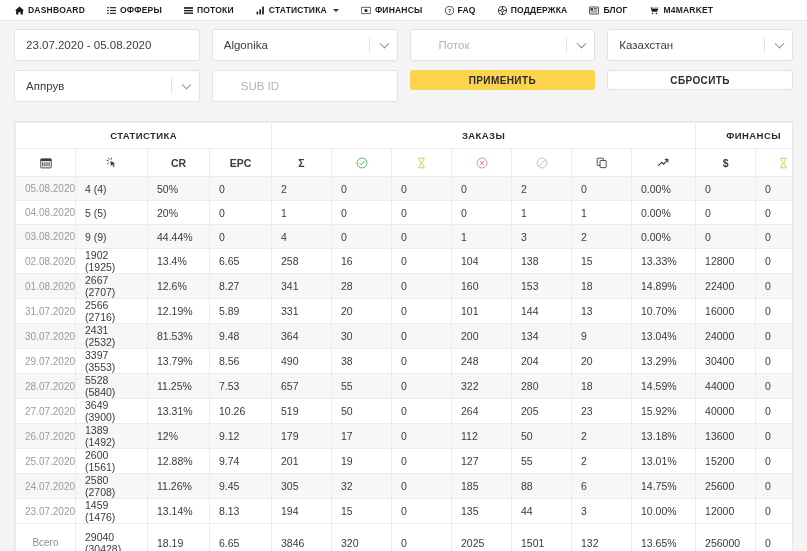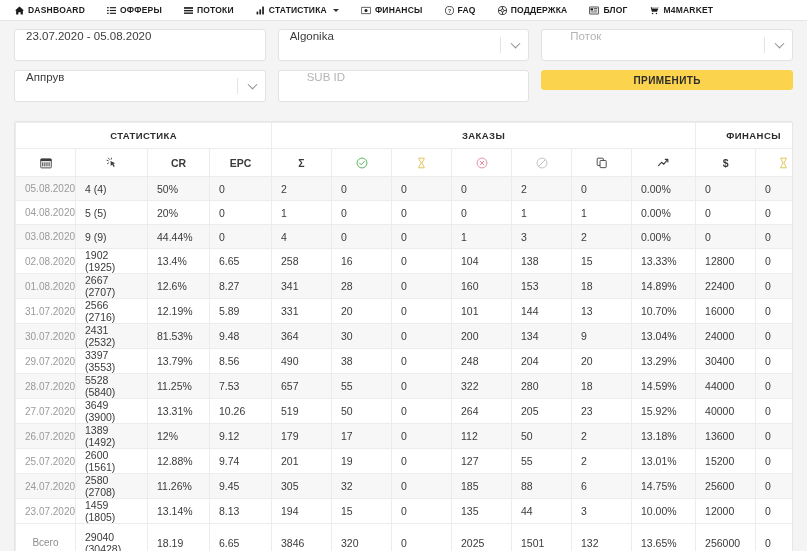--- a/index.html
+++ b/index.html
@@ -51,21 +51,21 @@
     background: #f4f4f4;
   }
   .frow { display: flex; gap: 12px; margin-bottom: 9px; }
   .fcell { flex: 1 1 0; position: relative; }
   .ctrl {
     height: 32px;
     background: #fff;
     border: 1px solid #e2e2e2;
     border-radius: 3px;
     display: flex;
-    align-items: flex-start;
+    align-items: center;
     padding: 0 11px;
     font-size: 11.5px;
     color: #3c3c3c;
     width: 100%;
     position: relative;
     cursor: pointer;
   }
   .ctrl.placeholder { color: #b4b4b4; padding-left: 28px; }
   .ctrl .sep {
     position: absolute;
@@ -271,36 +271,46 @@
         <span class="chev"></span>
       </div>
     </div>
     <div class="fcell">
       <div class="ctrl placeholder">
         <span>Поток</span>
         <span class="sep"></span>
         <span class="chev"></span>
       </div>
     </div>
+    <div class="fcell">
+      <div class="ctrl">
+        <span>Казахстан</span>
+        <span class="sep"></span>
+        <span class="chev"></span>
+      </div>
+    </div>
   </div>
   <div class="frow">
     <div class="fcell">
       <div class="ctrl">
         <span>Аппрув</span>
         <span class="sep"></span>
         <span class="chev"></span>
       </div>
     </div>
     <div class="fcell">
       <div class="ctrl placeholder">
         <span>SUB ID</span>
       </div>
     </div>
     <div class="fcell">
       <div class="btn btn-apply">ПРИМЕНИТЬ</div>
+    </div>
+    <div class="fcell">
+      <div class="btn btn-reset">СБРОСИТЬ</div>
     </div>
   </div>
 </div>
 
 <div class="table-wrap">
   <table>
     <colgroup>
       <col style="width:60px">
         <col style="width:72px">
         <col style="width:62px">
@@ -607,21 +617,21 @@
           <td>0</td>
           <td>185</td>
           <td>88</td>
           <td>6</td>
           <td>14.75%</td>
           <td>25600</td>
           <td>0</td>
         </tr>
         <tr>
           <td class="datecell">23.07.2020</td>
-          <td>1459 (1805)</td>
+          <td>1459 (1476)</td>
           <td>13.14%</td>
           <td>8.13</td>
           <td>194</td>
           <td>15</td>
           <td>0</td>
           <td>135</td>
           <td>44</td>
           <td>3</td>
           <td>10.00%</td>
           <td>12000</td>

